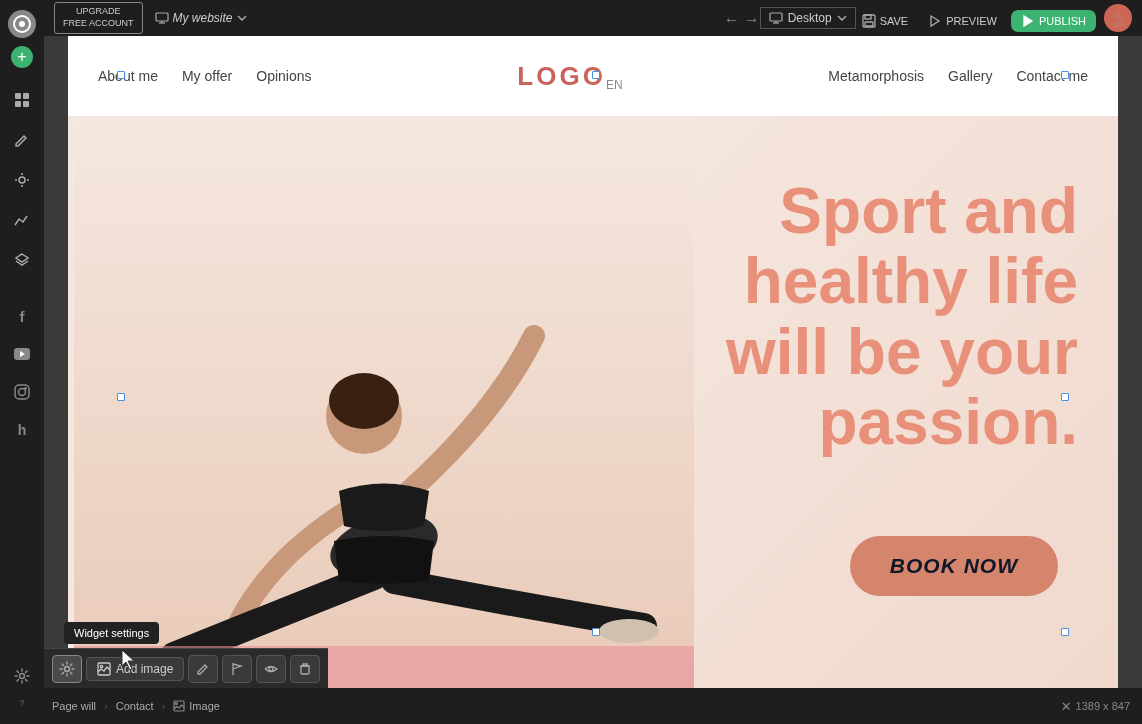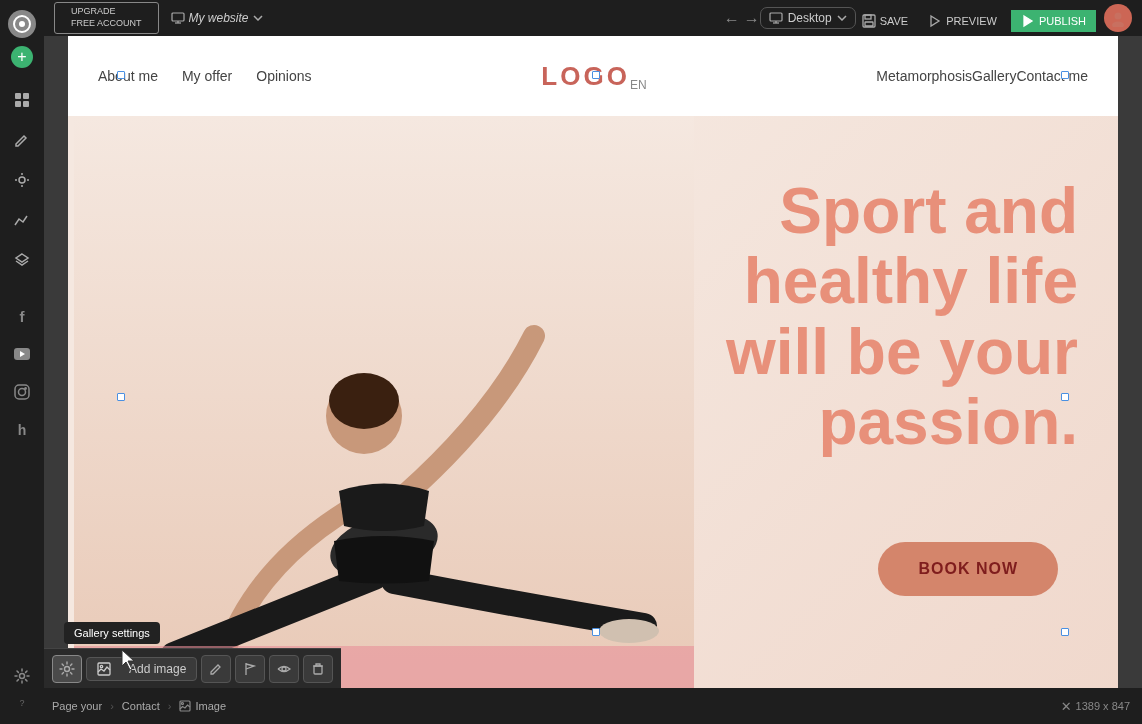--- a/index.html
+++ b/index.html
@@ -65,66 +65,66 @@
       background: #1e1e1e;
       display: flex; align-items: center;
       z-index: 100;
       gap: 0;
     }
     #upgrade-btn {
       background: transparent;
       border: 1px solid #888;
       color: #ccc;
       font-size: 9px;
-      padding: 3px 16px;
+      padding: 3px 8px;
       border-radius: 3px;
       cursor: pointer;
       margin-left: 10px;
       line-height: 1.3;
-      text-align: left;
+      text-align: center;
       white-space: nowrap;
     }
     #website-name {
       display: flex; align-items: center;
       color: #ccc;
       font-size: 12px;
       margin-left: 12px;
       cursor: pointer;
       gap: 4px;
       font-style: italic;
     }
     #topbar .spacer { flex: 1; }
     #device-selector {
       display: flex; align-items: center;
       color: #ccc; font-size: 12px;
       gap: 5px;
       cursor: pointer;
       border: 1px solid #555;
-      border-radius: 7px;
+      border-radius: 0;
       padding: 3px 8px;
     }
     #topbar-actions {
       display: flex; align-items: flex-end; gap: 8px;
       margin-right: 10px;
     }
     .topbar-btn {
       display: flex; align-items: center; gap: 4px;
       color: #ccc; font-size: 11px;
       background: transparent;
       border: none;
       cursor: pointer;
       padding: 4px 6px;
       border-radius: 3px;
     }
     .save-btn { color: #ccc; }
     .preview-btn { color: #ccc; }
     .publish-btn {
       background: #3cb371 !important;
       color: white !important;
-      border-radius: 0;
+      border-radius: 7px;
       padding: 4px 10px !important;
     }
     #user-avatar {
       width: 28px; height: 28px;
       border-radius: 50%;
       background: #c65; overflow: hidden;
       display: flex; align-items: center; justify-content: center;
       font-size: 13px; color: white;
       cursor: pointer;
     }
@@ -161,21 +161,21 @@
       position: absolute;
       top: 0; left: 0; right: 0;
       height: 80px;
       background: white;
       display: flex; align-items: center;
       justify-content: space-between;
       padding: 0 30px;
       z-index: 10;
     }
     #nav-left { display: flex; gap: 24px; }
-    #nav-right { display: flex; align-items: center; }
+    #nav-right { display: flex; gap: 24px; align-items: center; }
     .nav-link {
       color: #444;
       font-size: 14px;
       text-decoration: none;
       cursor: pointer;
     }
     #logo-text {
       font-size: 26px;
       font-weight: bold;
       color: #c8645a;
@@ -206,28 +206,29 @@
       font-size: 64px;
       font-weight: 700;
       color: #e8907a;
       line-height: 1.1;
     }
     #book-now-btn {
       position: absolute;
       right: 60px;
       bottom: 120px;
       background: #d4856b;
-      color: #7f1d1d;
-      font-size: 16px;
+      color: #0f172a;
+      font-size: 21px;
       font-weight: bold;
       padding: 18px 40px;
       border-radius: 50px;
       border: none;
       cursor: pointer;
       letter-spacing: 1px;
+      font-style: italic;
     }
     
     #athlete-img {
       position: absolute;
       left: 0; top: 0;
       width: 620px; height: 600px;
       background: linear-gradient(180deg, #f5e8e0 0%, #e8c8b5 100%);
       overflow: hidden;
     }
 
@@ -284,21 +285,21 @@
       display: flex; align-items: center; justify-content: center;
       background: #3a3a3a;
       border: 1px solid #555;
       border-radius: 4px;
       color: #ccc;
       font-size: 14px;
       cursor: pointer;
     }
     .widget-tool-btn.active { background: #4a4a4a; border-color: #888; }
     .add-image-btn {
-      display: flex; align-items: center; gap: 18px;
+      display: flex; align-items: center; gap: 5px;
       background: #3a3a3a;
       border: 1px solid #555;
       border-radius: 4px;
       color: #ccc;
       font-size: 12px;
       padding: 4px 10px;
       cursor: pointer;
     }
 
     
@@ -536,21 +537,21 @@
     <div class="handle" style="top:35px; left:524px;"></div>
     <div class="handle" style="top:35px; right:49px;"></div>
     <div class="handle" style="top:357px; left:49px;"></div>
     <div class="handle" style="top:357px; right:49px;"></div>
     <div class="handle" style="bottom:80px; left:49px;"></div>
     <div class="handle" style="bottom:80px; left:524px;"></div>
     <div class="handle" style="bottom:80px; right:49px;"></div>
   </div>
 </div>
 
-<div id="widget-settings-tooltip">Gallery settings</div>
+<div id="widget-settings-tooltip">Widget settings</div>
 
 <div id="widget-toolbar">
   <div class="widget-tool-btn active">
     <svg width="16" height="16" viewBox="0 0 16 16" fill="none" stroke="#aaa" stroke-width="1.4">
         <circle cx="8" cy="8" r="2.5"></circle>
         <path d="M8 1v2M8 13v2M1 8h2M13 8h2M3.1 3.1l1.4 1.4M11.5 11.5l1.4 1.4M3.1 12.9l1.4-1.4M11.5 4.5l1.4-1.4" stroke-linecap="round"></path>
       </svg>
   </div>
   <button class="add-image-btn">
     <svg width="14" height="14" viewBox="0 0 14 14" fill="none" stroke="#ccc" stroke-width="1.3">
@@ -580,21 +581,21 @@
   <div class="widget-tool-btn">
     <svg width="14" height="14" viewBox="0 0 14 14" fill="none" stroke="#aaa" stroke-width="1.3">
         <polyline points="2,4 12,4"></polyline>
         <path d="M5 4V2h4v2"></path>
         <rect x="3" y="4" width="8" height="8" rx="1"></rect>
       </svg>
   </div>
 </div>
 
 <div id="bottom-bar">
-  <span class="breadcrumb-item">Page your</span>
+  <span class="breadcrumb-item">Page will</span>
   <span class="breadcrumb-sep">›</span>
   <span class="breadcrumb-item">Contact</span>
   <span class="breadcrumb-sep">›</span>
   <span class="breadcrumb-item" style="display:flex;align-items:flex-start;gap:4px;">
     <svg width="12" height="12" viewBox="0 0 12 12" fill="none" stroke="#888" stroke-width="1.2">
         <rect x="1" y="1" width="10" height="10" rx="1"></rect>
         <circle cx="3.5" cy="3.5" r="1"></circle>
         <polyline points="1,9 3.5,6.5 6,8 8.5,5 11,7"></polyline>
       </svg>
     <span>Image</span>

